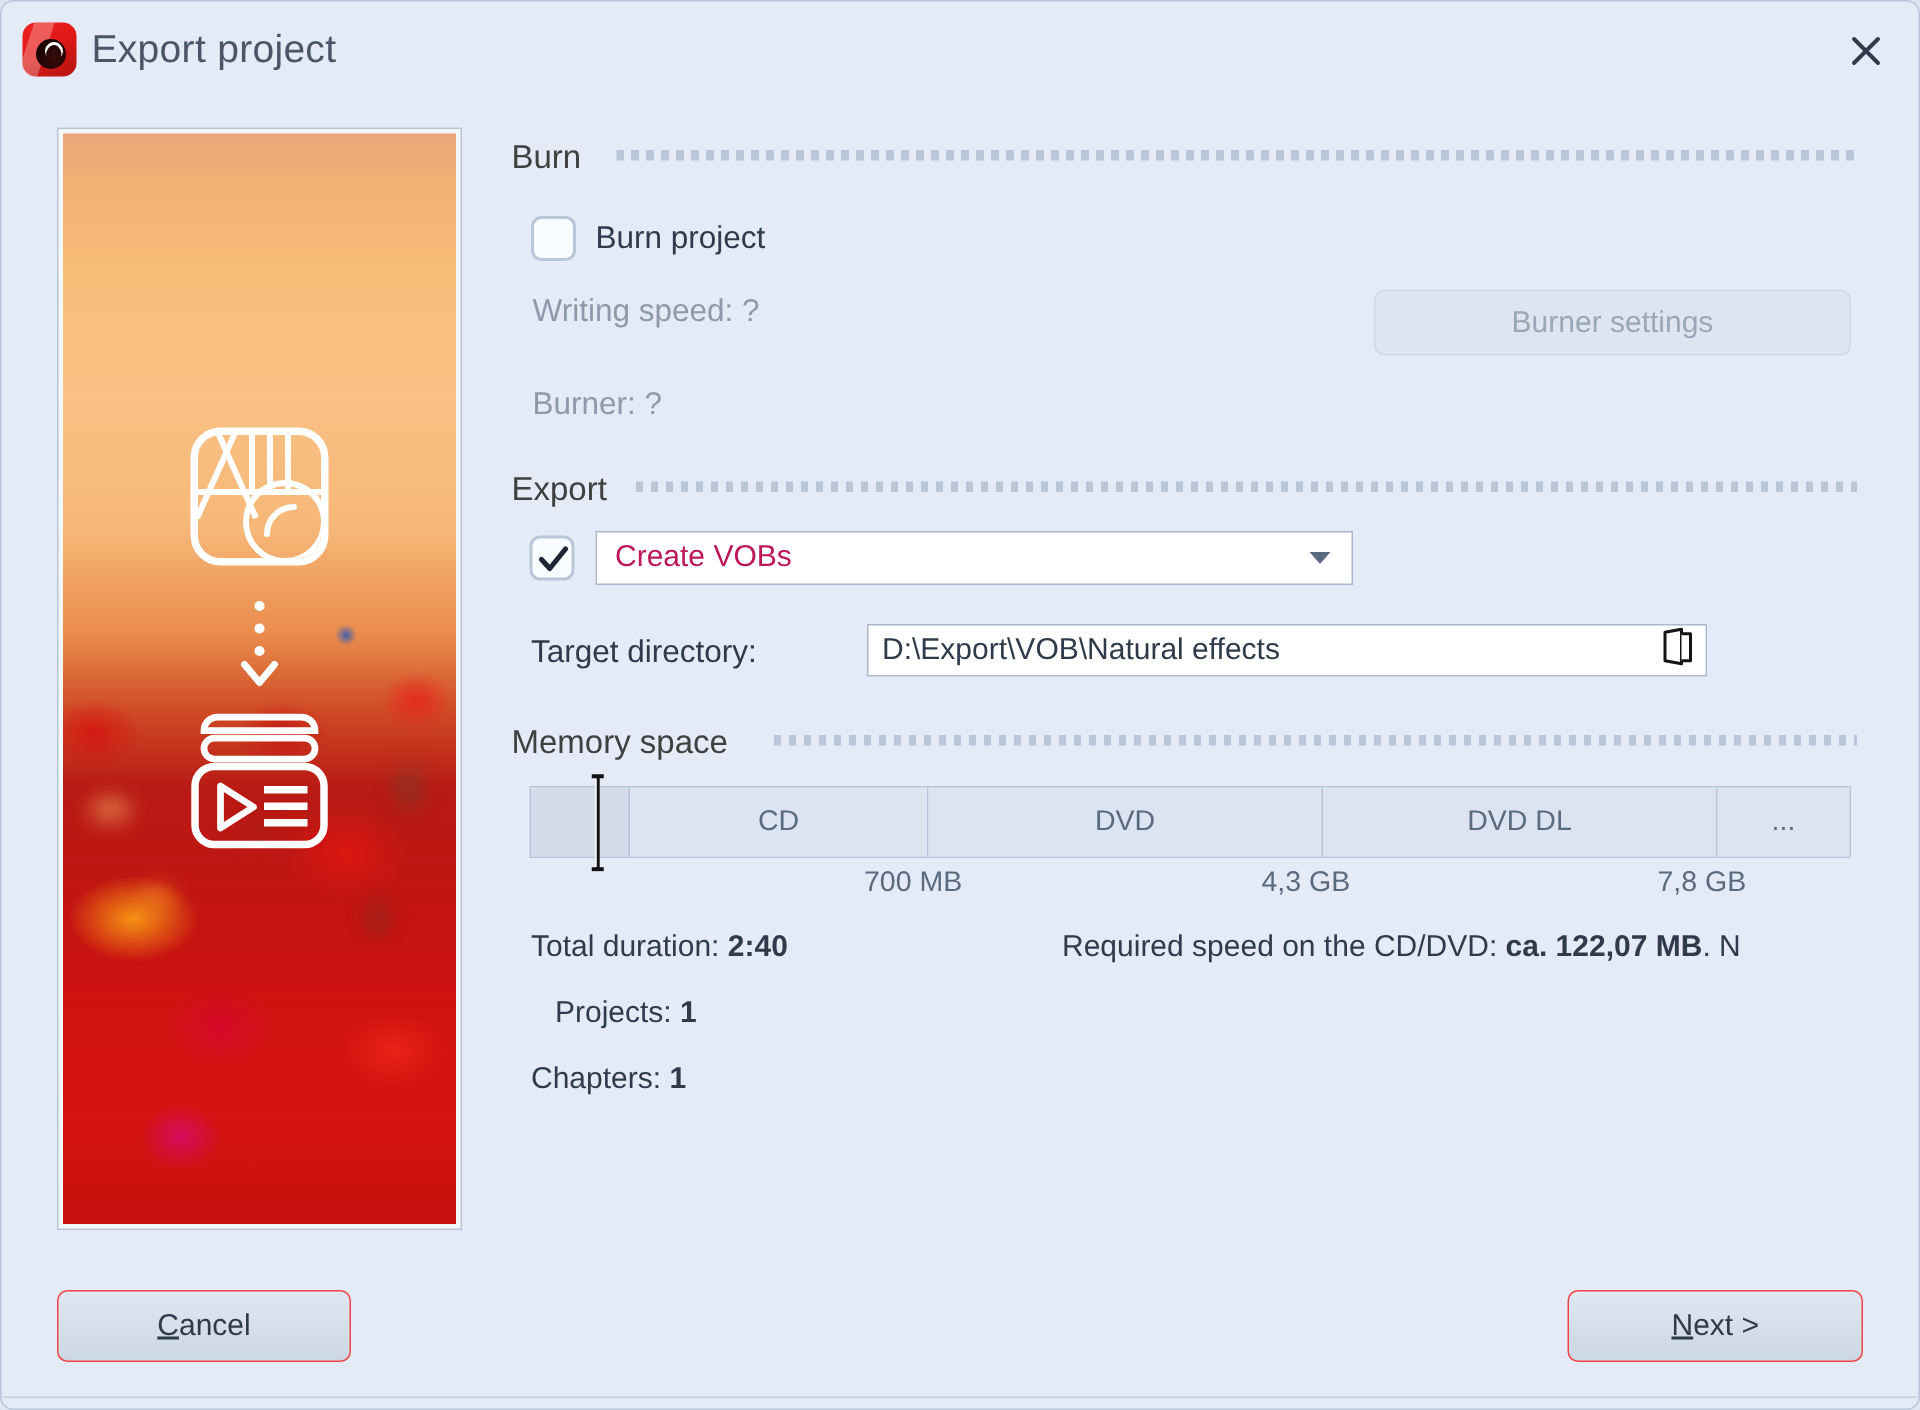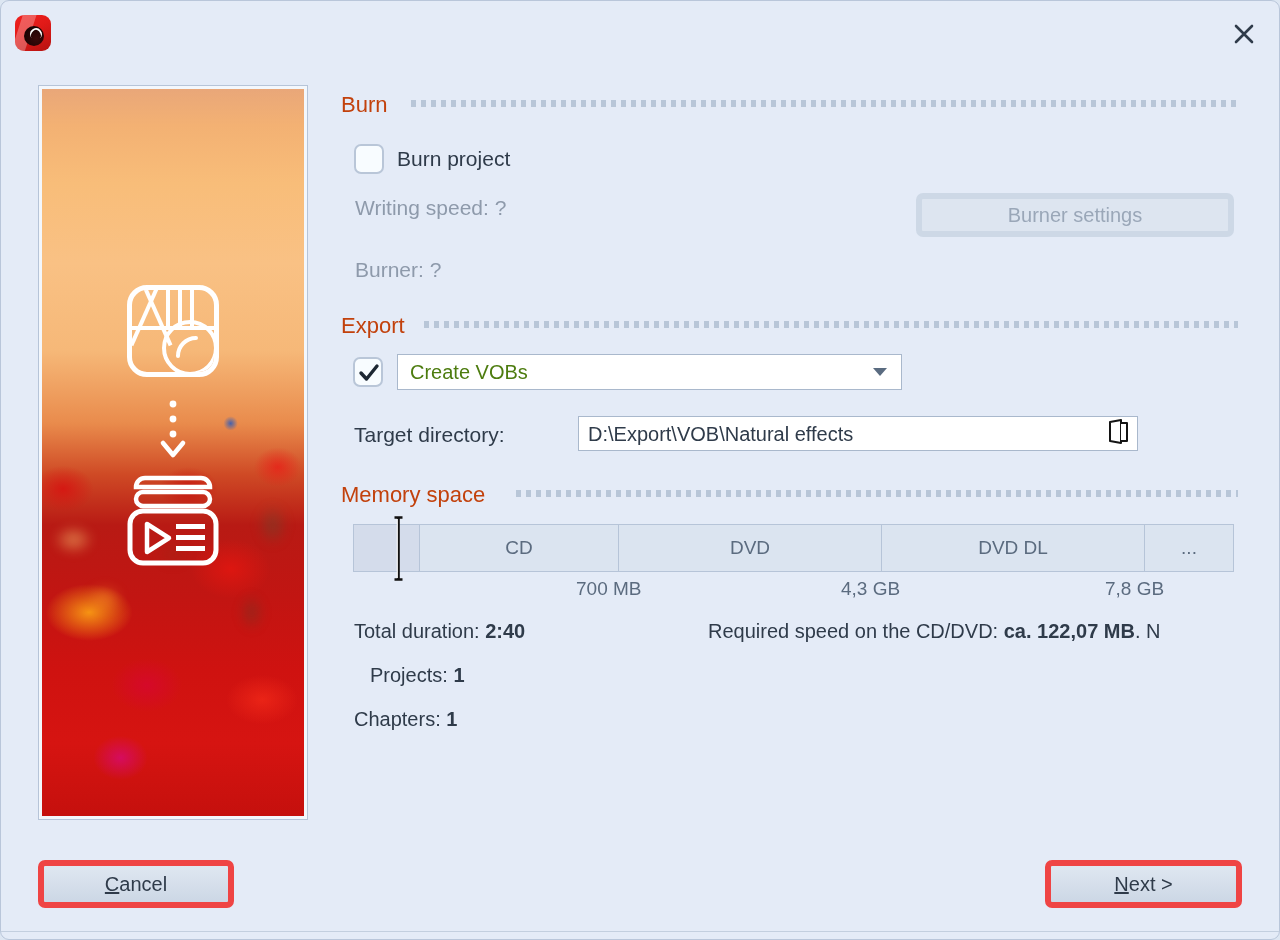--- a/index.html
+++ b/index.html
@@ -150,21 +150,21 @@
     top: 375px;
     width: 100px; height: 105px;
   }
 
   
   #content { position: absolute; left: 0; top: 0; width: 1280px; height: 940px; }
 
   .section-head {
     position: absolute;
     font-size: 22px;
-    color: #c2410c;
+    color: #404040;
     white-space: nowrap;
   }
   .dotted {
     position: absolute;
     height: 7px;
     background-image: repeating-linear-gradient(90deg,#b8c6d8 0 5px, rgba(0,0,0,0) 5px 10px);
   }
 
   .lbl { position: absolute; font-size: 19px; color: #2f3b4a; white-space: nowrap; }
   .lbl.dim { color: #8e9aab; }
@@ -176,21 +176,21 @@
     background: #f8fcff;
     border: 2px solid #b9c6d8;
     box-sizing: border-box;
     cursor: pointer;
   }
   .chk svg { position: absolute; left: 3px; top: 3px; }
 
   .btn {
     position: absolute;
     border-radius: 7px;
-    border: 6px solid #ef4444;
+    border: 1px solid #ef4444;
     background: linear-gradient(180deg,#dfe7f1 0%, #ccd7e5 100%);
     color: #2f3b4a;
     font-size: 20px;
     display: flex;
     align-items: center;
     justify-content: center;
     box-sizing: border-box;
     cursor: pointer;
     white-space: nowrap;
   }
@@ -206,21 +206,21 @@
     background: #ffffff;
     border: 1px solid #a9b8cc;
     box-sizing: border-box;
     cursor: pointer;
   }
   .combo .val {
     position: absolute;
     left: 12px; top: 50%;
     transform: translateY(-50%);
     font-size: 20px;
-    color: #4d7c0f;
+    color: #be185d;
     white-space: nowrap;
   }
   .combo .arw {
     position: absolute;
     right: 14px; top: 50%;
     transform: translateY(-50%);
     width: 0; height: 0;
     border-left: 7px solid transparent;
     border-right: 7px solid transparent;
     border-top: 8px solid #5a6b80;
@@ -300,20 +300,21 @@
 <body>
 
 <div id="window">
 
   <div id="titlebar">
     <div id="app-icon">
       <div class="sheen"></div>
       <div class="dot"></div>
       <div class="arc"></div>
     </div>
+    <div id="title-text">Export project</div>
     <div id="close-button">
       <svg width="20" height="20" viewBox="0 0 20 20">
         <path d="M2 2 L18 18 M18 2 L2 18" stroke="#2f3b4a" stroke-width="2.6" stroke-linecap="round"></path>
       </svg>
     </div>
   </div>
 
   <div id="preview-panel">
     <div id="preview-image">
       <div class="grain"></div>

